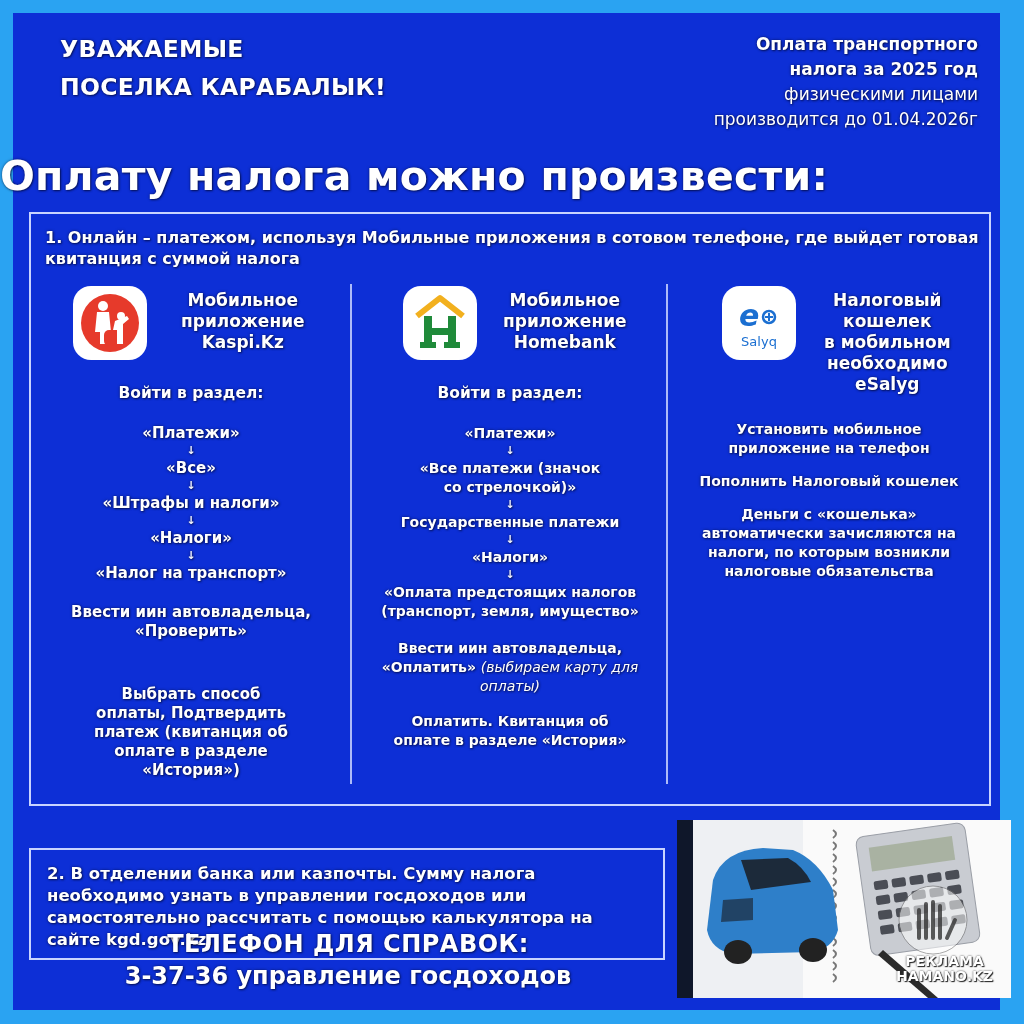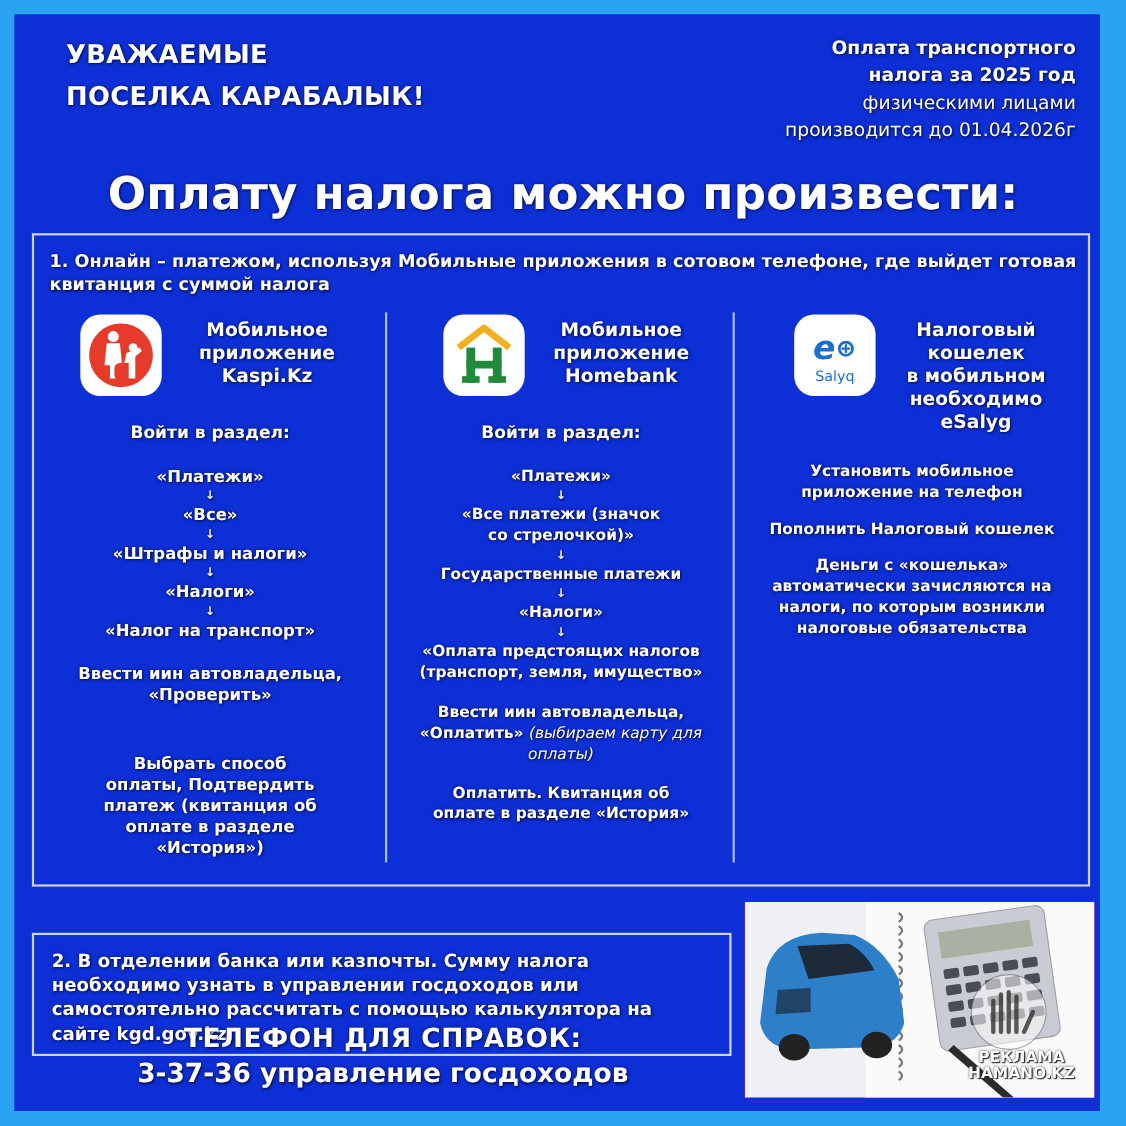--- a/index.html
+++ b/index.html
@@ -5,21 +5,21 @@
   html, body { margin:0; padding:0; }
   body { width:1024px; height:1024px; background:#2aa3f2; position:relative; overflow:hidden;
          font-family:"DejaVu Sans", "Liberation Sans", sans-serif; color:#fff; }
   .card { position:absolute; left:13px; top:13px; width:987px; height:997px; background:#0d2fd6; }
   .shadow { text-shadow: 0 0 3px rgba(0,0,20,0.55), 1px 1px 2px rgba(0,0,20,0.5); }
 
   .hdr-left { position:absolute; left:48px; top:30px; font-weight:bold; font-size:23.5px;
               line-height:38px; letter-spacing:0.3px;margin-left:12px; }
   .hdr-right { position:absolute; right:46px; top:32px; text-align:right; font-size:17px; line-height:25px; }
   .hdr-right .b { font-weight:bold; }
-  .main-title { position:absolute; left:0; width:1024px; top:152px; text-align:center;
+  .main-title { position:absolute; left:0; width:1024px; top:152px; text-align:left;
                 font-size:41px; font-weight:bold; letter-spacing:0.2px; }
 
   .box1 { position:absolute; left:29px; top:212px; width:962px; height:594px;
           border:2px solid #c9d4ff; box-sizing:border-box; }
   .box1-title { position:absolute; left:14px; top:13px; width:940px; font-size:16px; font-weight:bold;
                 line-height:21px; }
   .col { position:absolute; top:66px; height:520px; box-sizing:border-box; text-align:center; }
   .col1 { left:0; width:320px; }
   .col2 { left:322px; width:314px; }
   .col3 { left:637px; width:322px; }
@@ -36,21 +36,21 @@
   .italic { font-style:italic; font-weight:normal; }
 
   .box2 { position:absolute; left:29px; top:848px; width:636px; height:112px;
           border:2px solid #c9d4ff; box-sizing:border-box; }
   .box2-text { position:absolute; left:16px; top:13px; font-size:16.5px; font-weight:bold; line-height:22px; }
 
   .phone { position:absolute; left:30px; width:636px; top:928px; text-align:center; font-weight:bold; }
   .phone .l1 { font-size:24px; line-height:32px; letter-spacing:0.5px; }
   .phone .l2 { font-size:24px; line-height:32px; }
 
-  .photo { position:absolute; left:677px; top:820px; width:318px; height:178px; background:#a21caf; overflow:hidden; }
+  .photo { position:absolute; left:677px; top:820px; width:318px; height:178px; background:#0f172a; overflow:hidden;padding-left:16px; }
   .watermark { position:absolute; right:18px; bottom:14px; text-align:center; color:#fff;
                font-weight:bold; font-size:14px; line-height:15px;
                text-shadow:0 0 2px #333, 1px 1px 1px #222; }
 </style>
 </head>
 <body>
 
 <div class="card"></div>
 
 <div class="hdr-left shadow">

